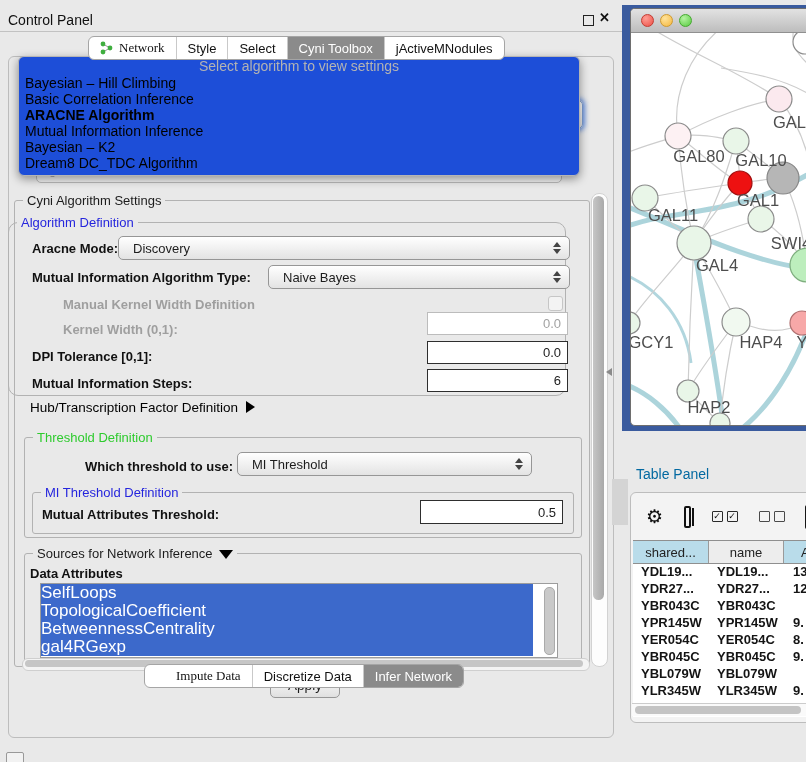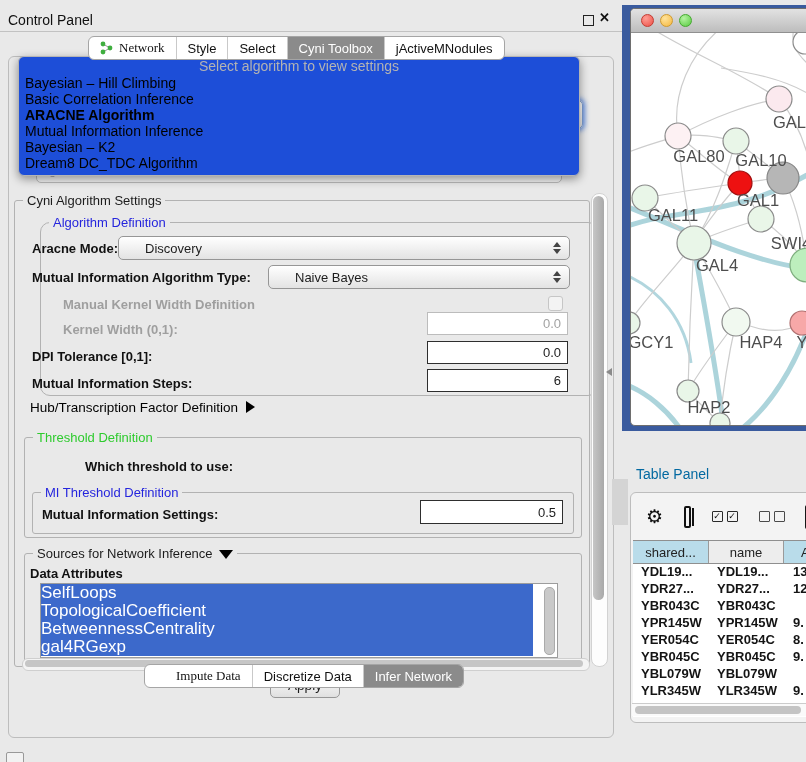--- a/index.html
+++ b/index.html
@@ -40,21 +40,21 @@
 
   
   .grp{position:absolute;border:1px solid #b2b2b2;border-radius:3px;}
   .legend{position:absolute;top:-8px;left:8px;background:#e9e9e9;padding:0 4px;font-size:13px;white-space:nowrap;}
   .lg-blue{color:#2525dd;}
   .lg-green{color:#2ecb2e;}
   .lbl{position:absolute;font-size:13px;font-weight:bold;color:#111;white-space:nowrap;}
   .lbl.dis{color:#9f9f9f;margin-left:31px;}
 
   .combo{position:absolute;background:linear-gradient(#ffffff,#e3e3e3);border:1px solid #969696;
-         border-radius:5px;font-size:13px;display:flex;align-items:center;padding-left:26px;box-sizing:border-box;}
+         border-radius:5px;font-size:13px;display:flex;align-items:center;padding-left:14px;box-sizing:border-box;}
   .stp{position:absolute;right:8px;top:50%;transform:translateY(-50%);display:flex;flex-direction:column;gap:2px;}
   .stp i{display:block;width:0;height:0;border-left:4px solid transparent;border-right:4px solid transparent;}
   .stp .up{border-bottom:5px solid #444;}
   .stp .dn{border-top:5px solid #444;}
 
   .field{position:absolute;background:#fff;border:1px solid #2e2e2e;font-size:13px;text-align:right;
          padding:0 6px;box-sizing:border-box;display:flex;align-items:center;justify-content:flex-end;}
   .field.dis{border:1px solid #bcbcbc;color:#a2a2a2;}
   .chk{position:absolute;width:13px;height:13px;background:#f3f3f3;border:1px solid #c6c6c6;border-radius:3px;}
 
@@ -169,21 +169,21 @@
     <div class="it b">ARACNE Algorithm</div>
     <div class="it">Mutual Information Inference</div>
     <div class="it">Bayesian – K2</div>
     <div class="it">Dream8 DC_TDC Algorithm</div>
   </div>
 
   <div class="grp" style="left:14px;top:200px;width:574px;height:465px;">
     <span class="legend">Cyni Algorithm Settings</span>
   </div>
 
-  <div class="grp" style="left:40px;top:222px;width:556px;height:172px;border-radius:10px;">
+  <div class="grp" style="left:8px;top:222px;width:556px;height:172px;border-radius:10px;">
     <span class="legend lg-blue">Algorithm Definition</span>
   </div>
   <span class="lbl" style="left:32px;top:241px;">Aracne Mode:</span>
   <div class="combo" style="left:118px;top:236px;width:452px;height:24px;">
     <span>Discovery</span>
     <span class="stp">
         <i class="up"></i>
         <i class="dn"></i>
       </span>
   </div>
@@ -205,24 +205,31 @@
   <div class="field" style="left:427px;top:369px;width:141px;height:23px;">6</div>
 
   <div class="abs" style="left:30px;top:400px;font-size:13.5px;color:#000;">
     <span>Hub/Transcription Factor Definition</span><span class="tri-right"></span>
   </div>
 
   <div class="grp" style="left:24px;top:437px;width:556px;height:99px;">
     <span class="legend lg-green">Threshold Definition</span>
   </div>
   <span class="lbl" style="left:85px;top:459px;">Which threshold to use:</span>
+  <div class="combo" style="left:237px;top:452px;width:295px;height:24px;">
+    <span>MI Threshold</span>
+    <span class="stp">
+        <i class="up"></i>
+        <i class="dn"></i>
+      </span>
+  </div>
   <div class="grp" style="left:32px;top:492px;width:540px;height:40px;">
     <span class="legend lg-blue">MI Threshold Definition</span>
   </div>
-  <span class="lbl" style="left:42px;top:507px;">Mutual Information Settings:</span>
+  <span class="lbl" style="left:42px;top:507px;">Mutual Attributes Threshold:</span>
   <div class="field" style="left:420px;top:500px;width:143px;height:24px;">0.5</div>
 
   <div class="grp" style="left:24px;top:553px;width:556px;height:112px;">
     <span class="legend"><span>Sources for Network Inference</span><span class="tri-down"></span></span>
   </div>
   <span class="lbl" style="left:30px;top:566px;">Data Attributes</span>
   <div class="abs attr-list">
     <div class="attr-it">SelfLoops</div>
     <div class="attr-it">TopologicalCoefficient</div>
     <div class="attr-it">BetweennessCentrality</div>

